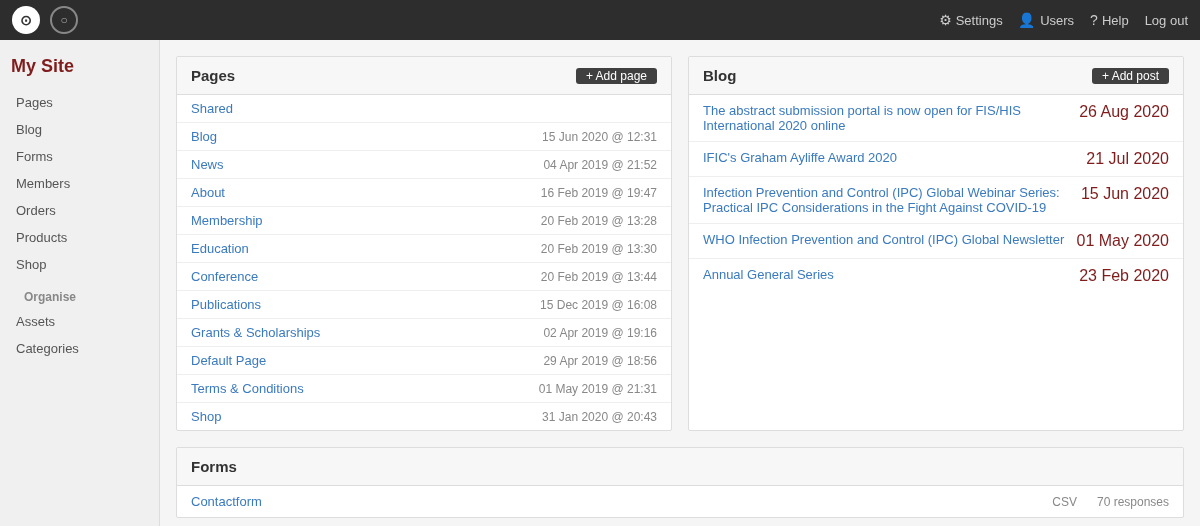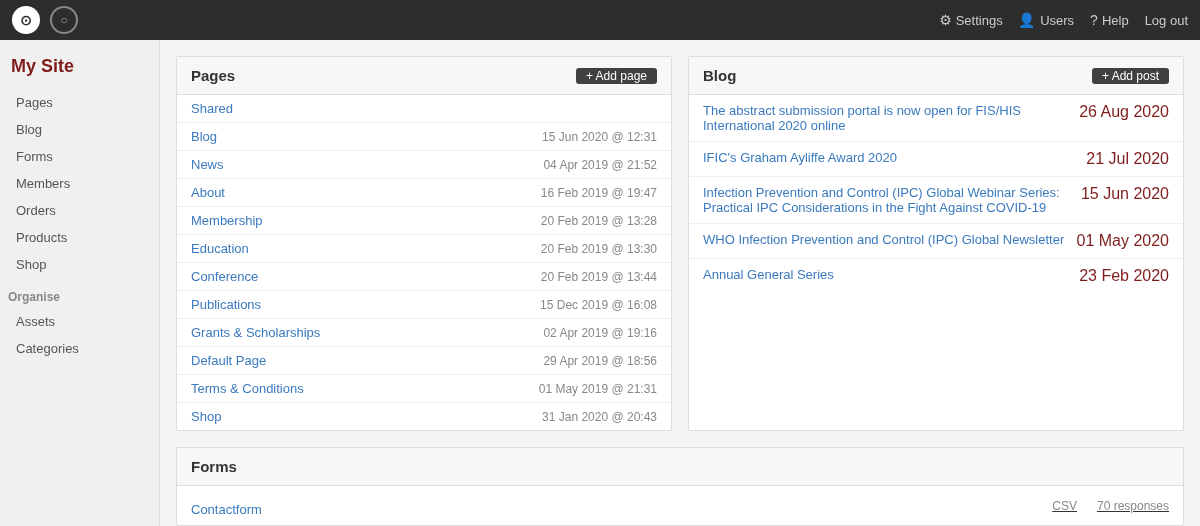--- a/index.html
+++ b/index.html
@@ -42,21 +42,21 @@
     .sidebar-title {
       font-size: 18px; font-weight: bold; color: #7f1d1d;
       padding: 0 16px 12px 11px;
     }
     .sidebar-item {
       display: block; padding: 6px 16px;
       color: #555; text-decoration: none; font-size: 13px;
       cursor: pointer;
     }
     .sidebar-section-label {
-      padding: 12px 16px 4px 8px;
+      padding: 12px 16px 4px 24px;
       font-size: 12px; color: #888; font-weight: bold; text-transform: none;
     }
 
     
     .main-content {
       flex: 1;
       padding: 16px;
       display: flex;
       flex-direction: column;
       gap: 16px;
@@ -125,22 +125,22 @@
     
     .panel-forms { width: 100%; }
     .forms-row {
       display: flex;
       justify-content: space-between;
       align-items: center;
       padding: 8px 14px;
       border-bottom: 1px solid #eee;
     }
     .forms-row:last-child { border-bottom: none; }
-    .forms-name { color: #3a7abf; text-decoration: none; font-size: 13px; margin-top: 8px; }
-    .forms-meta { display: flex; align-items: center; gap: 20px; text-decoration: underline; }
+    .forms-name { color: #3a7abf; text-decoration: none; font-size: 13px; }
+    .forms-meta { display: flex; align-items: center; gap: 20px; }
     .forms-csv { color: #888; font-size: 12px; }
     .forms-responses { color: #888; font-size: 12px; }
   </style>
 </head>
 <body>
 
 <nav class="top-nav">
   <div class="top-nav-left">
     <div class="top-nav-logo">⊙</div>
     <div class="top-nav-logo2">○</div>

